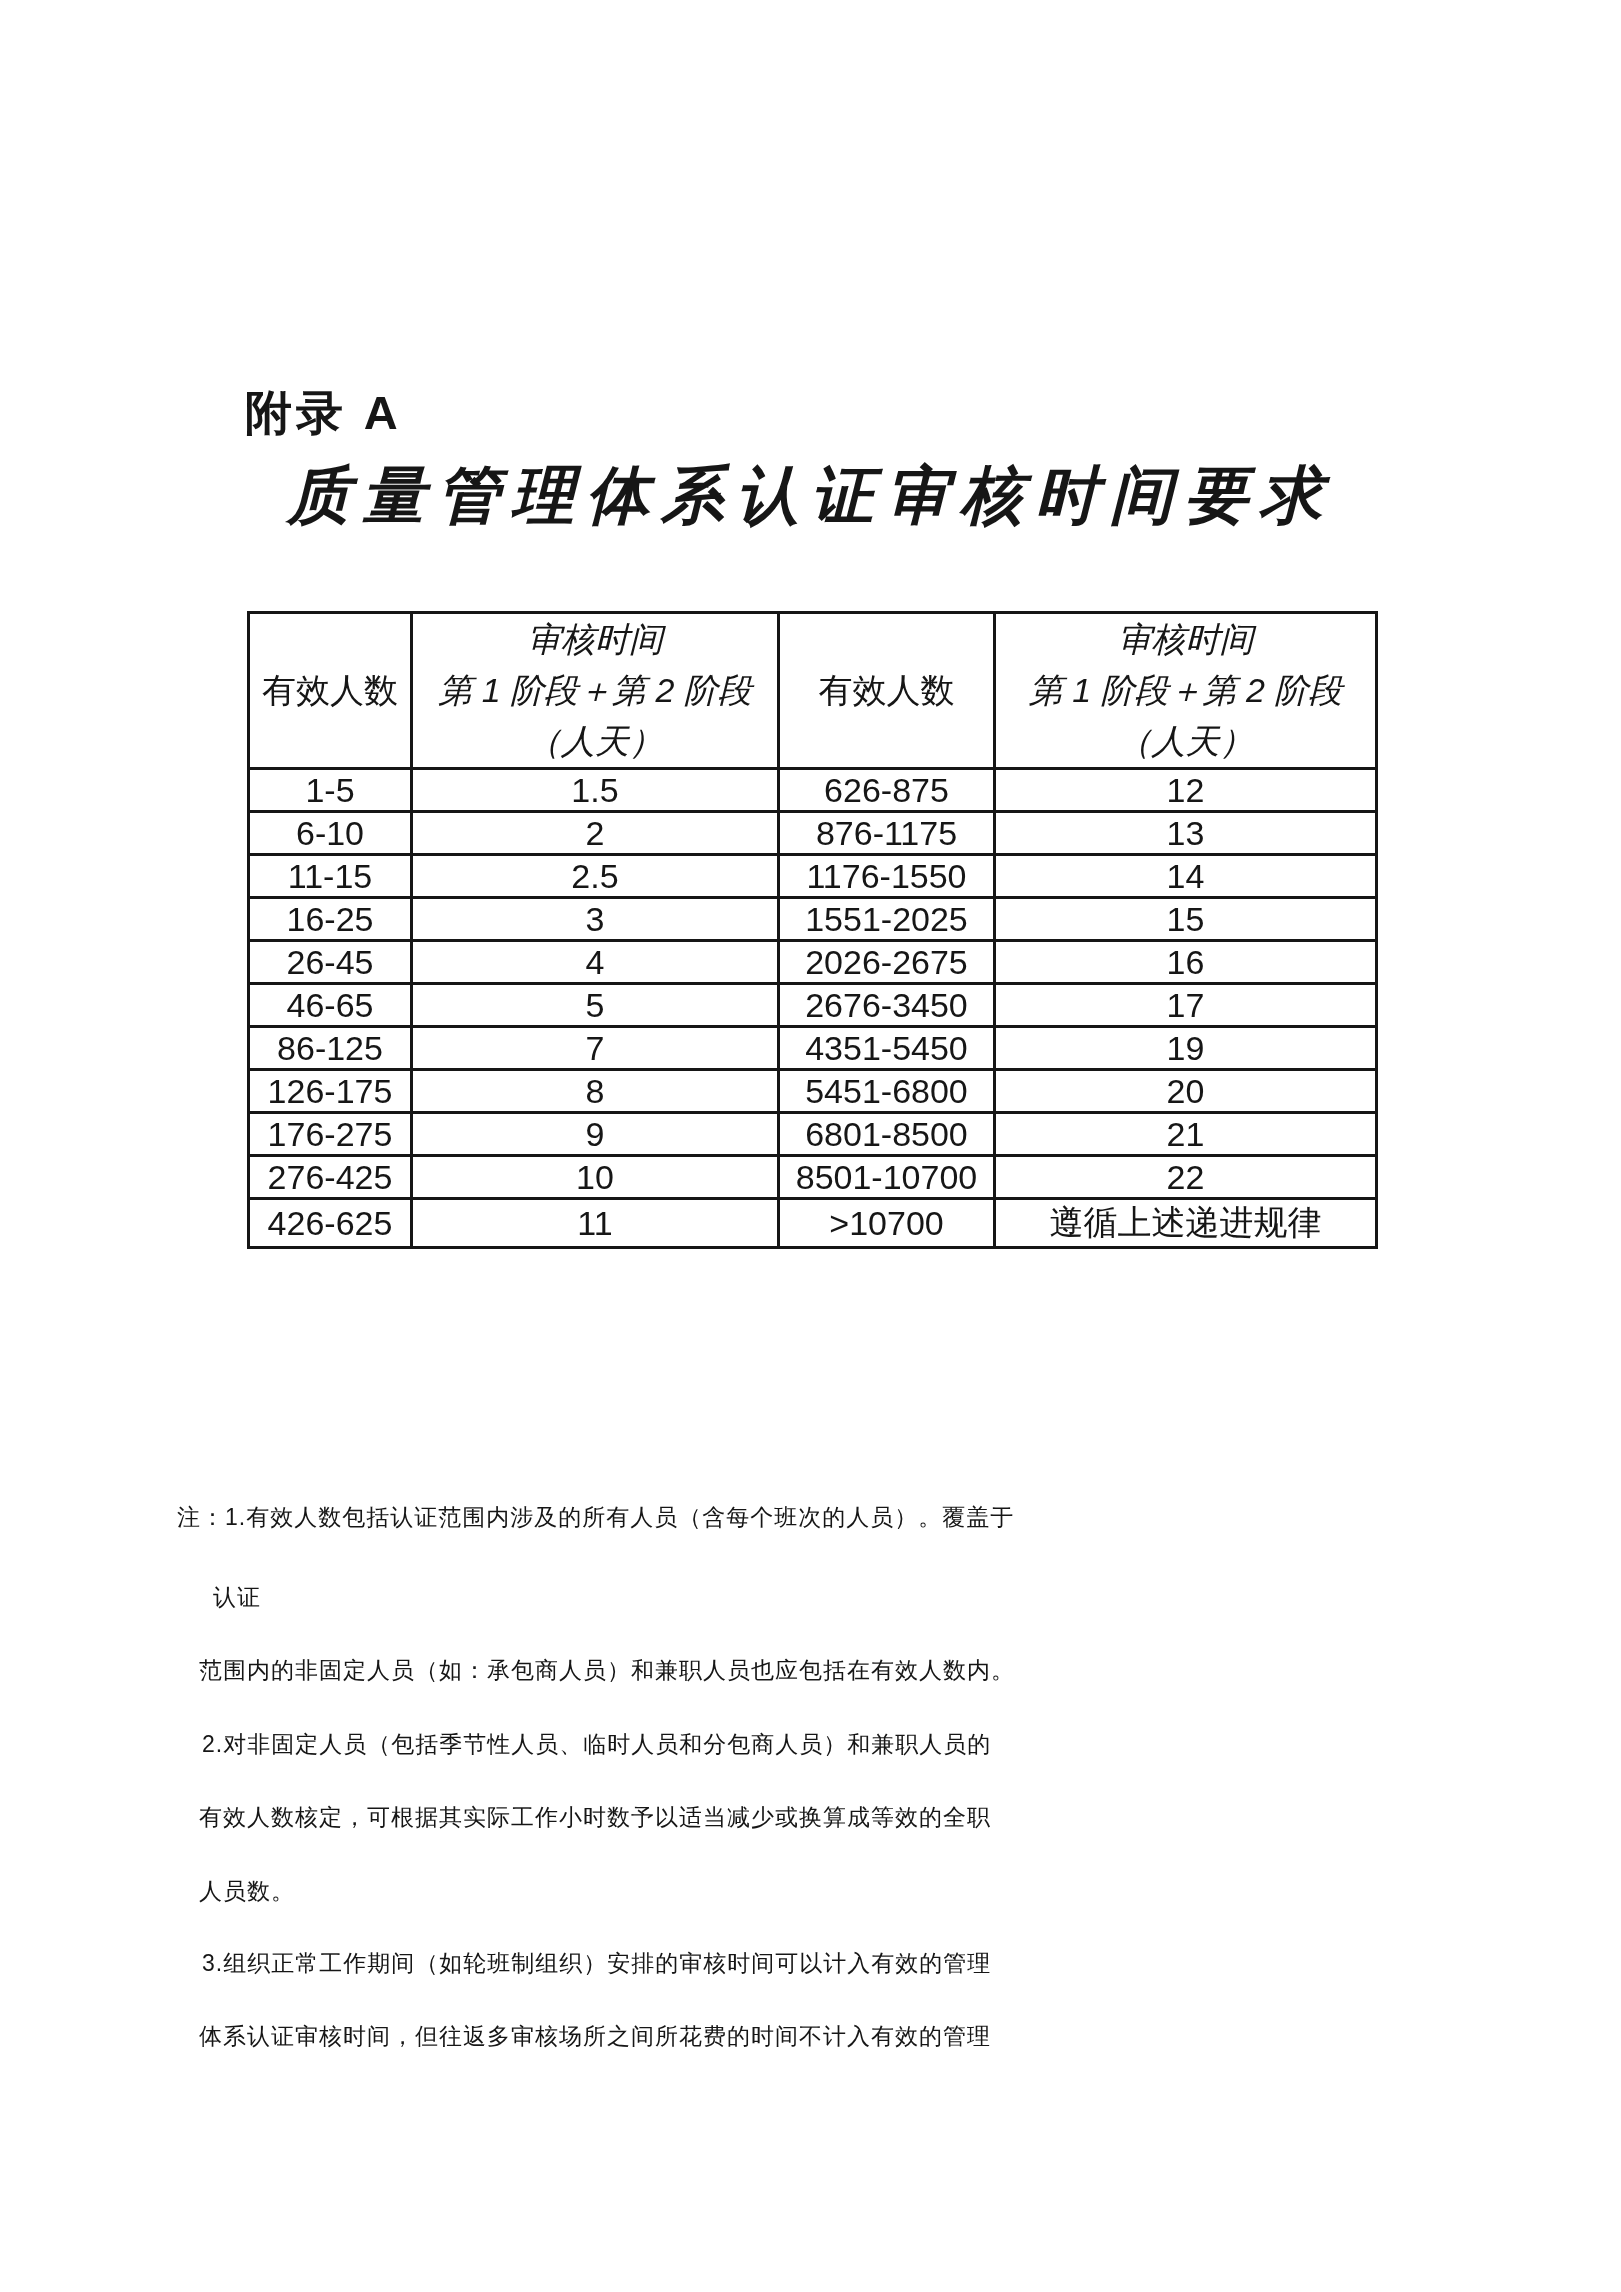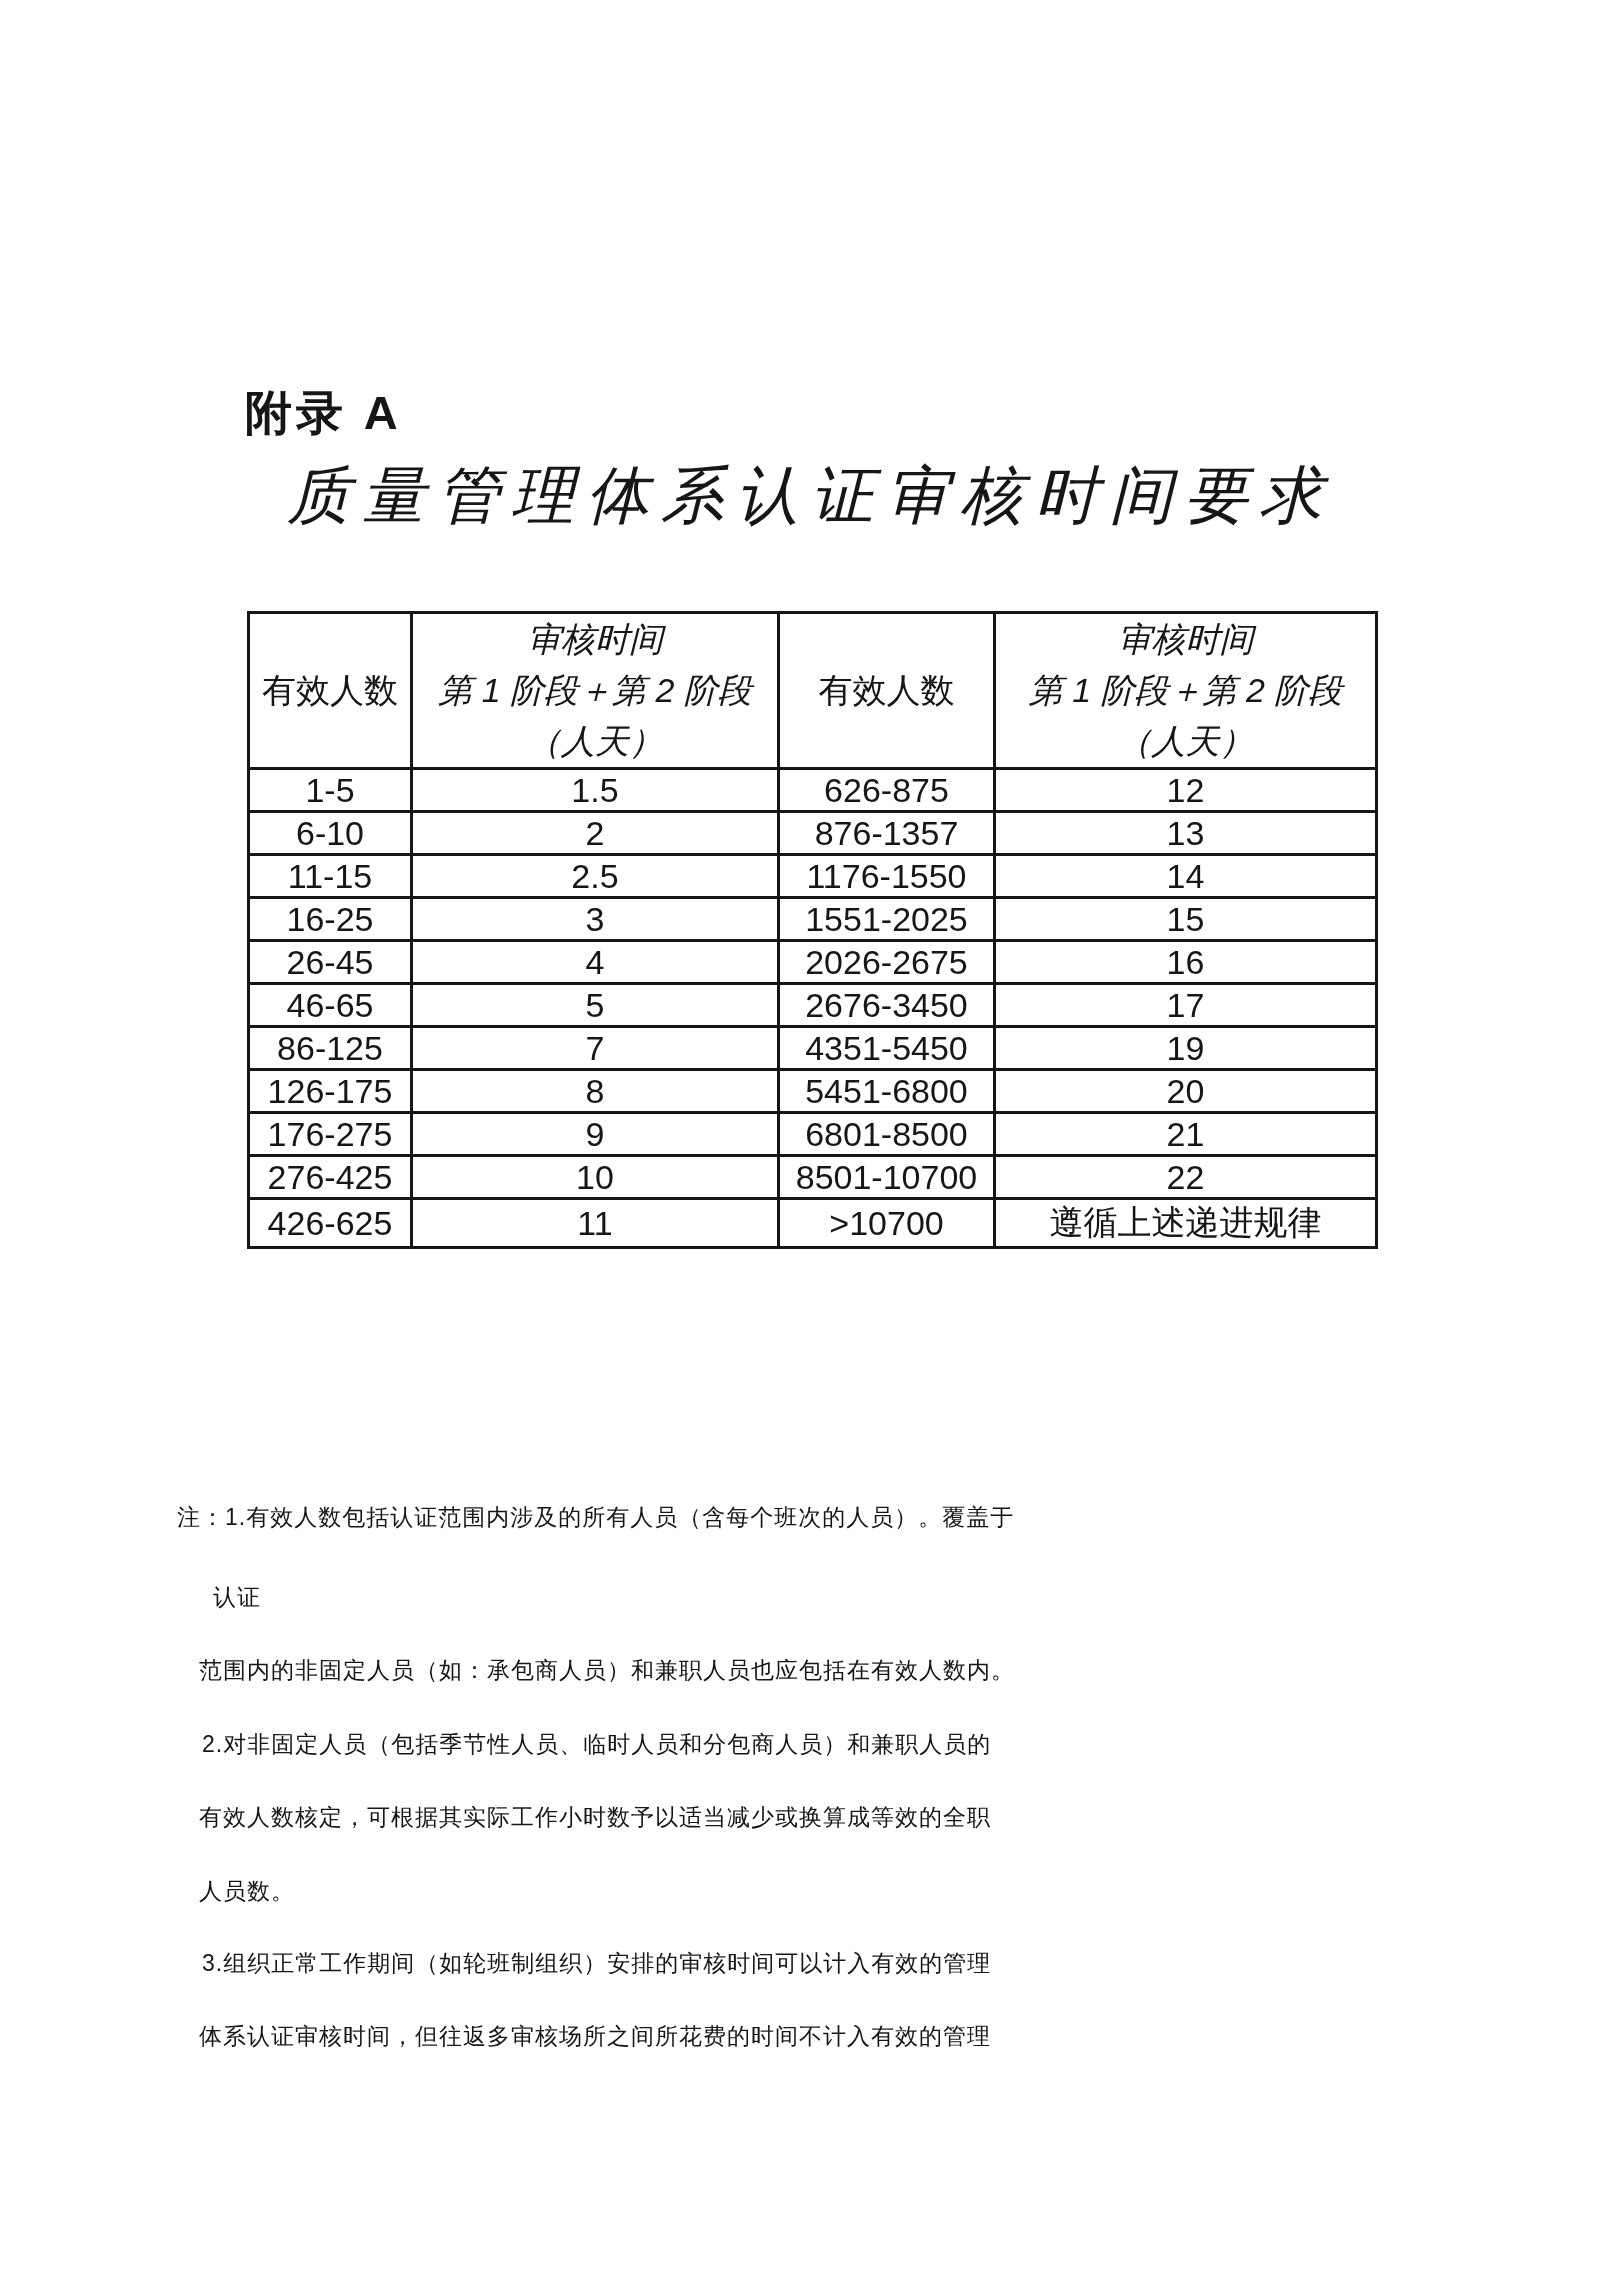--- a/index.html
+++ b/index.html
@@ -22,21 +22,21 @@
     letter-spacing:3.9px;
     white-space:nowrap;
   }
   .doc-title {
     position:absolute;
     top:453px;
     left:0;
     width:100%;
     text-align:center;
     font-size:63px;
-    font-weight:normal;
+    font-weight:bold;
     font-style:italic;
     font-family:"DejaVu Serif","Liberation Serif",serif;
     letter-spacing:11.8px;
     white-space:nowrap;
   }
   table.qms-table {
     position:absolute;
     left:247px;
     top:611px;
     width:1127px;
@@ -98,21 +98,21 @@
   <tbody>
     <tr>
       <td>1-5</td>
       <td>1.5</td>
       <td>626-875</td>
       <td>12</td>
     </tr>
     <tr>
       <td>6-10</td>
       <td>2</td>
-      <td>876-1357</td>
+      <td>876-1175</td>
       <td>13</td>
     </tr>
     <tr>
       <td>11-15</td>
       <td>2.5</td>
       <td>1176-1550</td>
       <td>14</td>
     </tr>
     <tr>
       <td>16-25</td>

